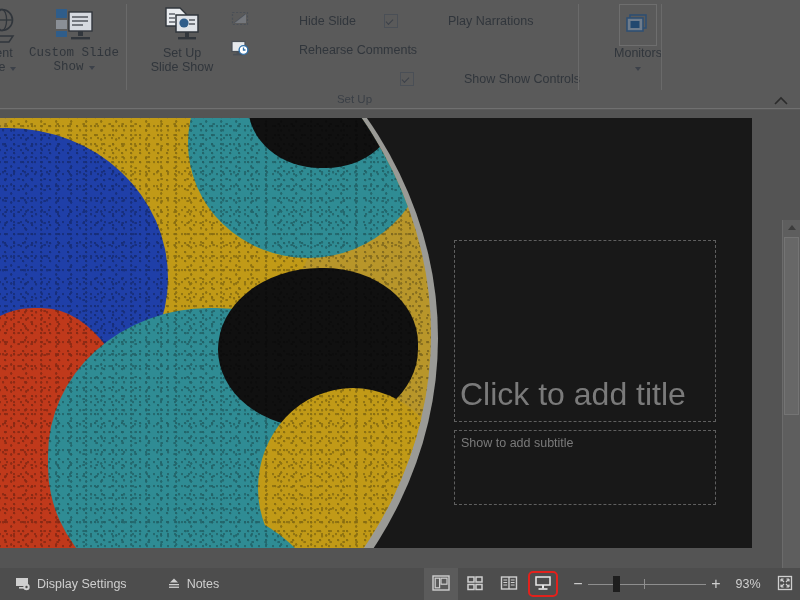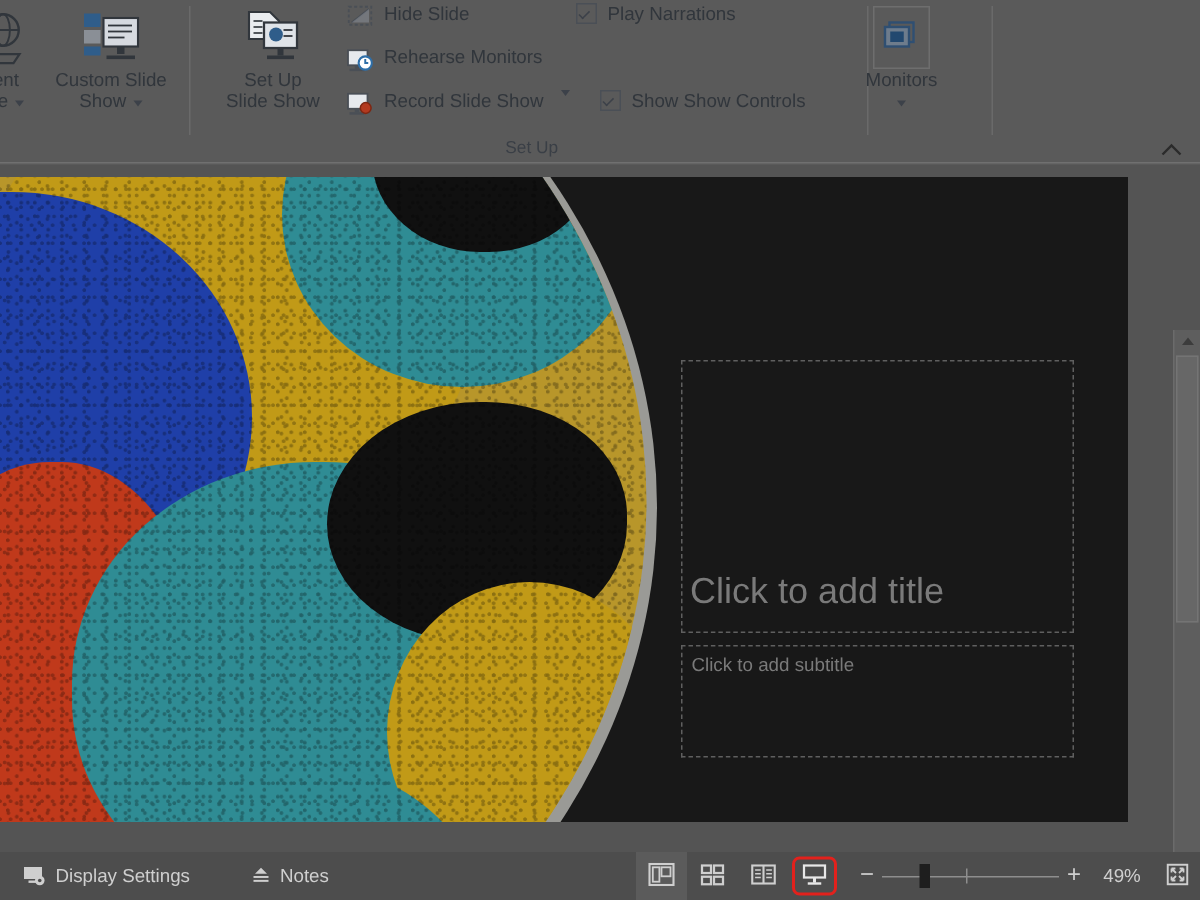--- a/index.html
+++ b/index.html
@@ -23,21 +23,21 @@
   .group-label{
     position:absolute;height:18px;line-height:18px;
     font-size:11.5px;color:#3a3f46;text-align:center;top:90px;
   }
   .ribbon-bottomline{position:absolute;left:0;top:108px;width:800px;height:1px;background:#707070;}
 
   .bigbtn{position:absolute;text-align:center;color:#31363c;font-size:12.5px;line-height:14px;}
   .bigbtn .lbl{display:block;white-space:pre;}
   .icon-box{position:relative;margin:0 auto;}
 
-  .smallitem{position:absolute;display:flex;align-items:flex-start;height:26px;color:#31363c;font-size:12.5px;white-space:nowrap;}
+  .smallitem{position:absolute;display:flex;align-items:flex-end;height:26px;color:#31363c;font-size:12.5px;white-space:nowrap;gap:43px;}
   .smallitem .si-icon{width:20px;height:18px;margin-right:6px;position:relative;flex:0 0 20px;}
   .cbox{
     width:12px;height:12px;border:1px solid #4a4f56;margin-right:7px;
     position:relative;flex:0 0 12px;background:transparent;
   }
   .cbox.checked::after{
     content:"";position:absolute;left:1px;top:4px;width:6px;height:3px;
     border-left:1.6px solid #3c4149;border-bottom:1.6px solid #3c4149;
     transform:rotate(-45deg);
   }
@@ -81,21 +81,21 @@
       radial-gradient(circle at 28% 88%, rgba(0,0,0,.8) 0 1px, transparent 1.5px);
     background-size:9px 9px, 13px 11px, 7px 12px, 15px 9px, 11px 14px;
   }
 
   .ph{
     position:absolute;border:1px dashed #5f5f5f;
     color:#7a7a7a;box-sizing:border-box;
   }
   .ph-title{
     left:466px;top:122px;width:262px;height:182px;
-    font-size:24px;line-height:41px;padding:0 5px;
+    font-size:32px;line-height:41px;padding:0 5px;
     display:flex;align-items:flex-end;
   }
   .ph-title .t{display:block;padding-bottom:6px;}
   .ph-sub{
     left:466px;top:312px;width:262px;height:75px;
     font-size:12.5px;padding:5px 6px;
   }
 
   
   .hand{position:absolute;left:422px;top:489px;width:120px;height:90px;}
@@ -150,21 +150,21 @@
               <circle cx="15" cy="14" r="10.5" fill="none" stroke="#31363c" stroke-width="1.6"></circle>
               <ellipse cx="15" cy="14" rx="4.6" ry="10.5" fill="none" stroke="#31363c" stroke-width="1.3"></ellipse>
               <line x1="4.6" y1="14" x2="25.4" y2="14" stroke="#31363c" stroke-width="1.3"></line>
               <path d="M4 30 h22 l-4 6 h-22 z" fill="none" stroke="#31363c" stroke-width="1.5"></path>
             </svg>
           </div>
           <span class="lbl">ent</span>
           <span class="lbl"><span>ne</span><i class="caret"></i></span>
         </div>
 
-        <div class="bigbtn" style="left:24px;top:6px;width:100px;">
+        <div class="bigbtn" style="left:24px;top:6px;width:100px;font-family:Liberation Mono, monospace;">
           <div class="icon-box" style="width:44px;height:40px;">
             <svg width="44" height="40" viewBox="0 0 44 40">
               <rect x="4" y="3" width="11" height="9" fill="#2f5d8a"></rect>
               <rect x="4" y="14" width="11" height="9" fill="#8a8f96"></rect>
               <rect x="4" y="25" width="11" height="6" fill="#2f5d8a"></rect>
               <rect x="17" y="6" width="23" height="19" fill="#d6dae0" stroke="#31363c" stroke-width="1.4"></rect>
               <line x1="20" y1="11" x2="36" y2="11" stroke="#31363c" stroke-width="1.2"></line>
               <line x1="20" y1="15" x2="36" y2="15" stroke="#31363c" stroke-width="1.2"></line>
               <line x1="20" y1="19" x2="31" y2="19" stroke="#31363c" stroke-width="1.2"></line>
               <rect x="26" y="25" width="5" height="5" fill="#31363c"></rect>
@@ -213,53 +213,41 @@
         <div class="smallitem" style="left:98px;top:31px;">
           <span class="si-icon">
             <svg width="20" height="18" viewBox="0 0 20 18">
               <rect x="2" y="2.5" width="13" height="10" fill="#e6e9ed" stroke="#4a4f56" stroke-width="1.2"></rect>
               <rect x="6.5" y="12.5" width="3" height="2.4" fill="#4a4f56"></rect>
               <rect x="3" y="14.8" width="10" height="1.6" fill="#4a4f56"></rect>
               <circle cx="13.5" cy="11" r="4.4" fill="#ffffff" stroke="#2f6fa8" stroke-width="1.4"></circle>
               <path d="M13.5 8.4 V11 h2" stroke="#2f6fa8" stroke-width="1.3" fill="none"></path>
             </svg>
           </span>
-          <span>Rehearse Monitors</span>
-        </div>
-
-        <div class="smallitem" style="left:98px;top:60px;">
-          <span class="si-icon">
-            <svg width="20" height="18" viewBox="0 0 20 18">
-              <rect x="2" y="2.5" width="13" height="10" fill="#e6e9ed" stroke="#4a4f56" stroke-width="1.2"></rect>
-              <rect x="6.5" y="12.5" width="3" height="2.4" fill="#4a4f56"></rect>
-              <rect x="3" y="14.8" width="10" height="1.6" fill="#4a4f56"></rect>
-              <circle cx="13.8" cy="12" r="3.6" fill="#b33a20" stroke="#7d2713" stroke-width="1"></circle>
-            </svg>
-          </span>
-          <span>Record Slide Show</span>
-          <i class="caret" style="margin-left:12px;"></i>
-        </div>
+          <span>Rehearse Comments</span>
+        </div>
+
 
         <div class="smallitem" style="left:252px;top:2px;">
           <span class="cbox checked"></span>
           <span>Play Narrations</span>
         </div>
 
 
         <div class="smallitem" style="left:268px;top:60px;">
           <span class="cbox checked"></span>
           <span>Show Show Controls</span>
         </div>
 
         <div class="group-label" style="left:0;width:445px;">Set Up</div>
       </div>
 
       <div class="group-sep" style="left:578px;"></div>
 
-      <div class="rgroup" style="left:564px;width:75px;">
+      <div class="rgroup" style="left:601px;width:75px;">
         <div class="bigbtn" style="left:0;top:4px;width:74px;">
           <div class="icon-box" style="width:36px;height:40px;border:1px solid #6e6e6e;">
             <svg width="34" height="38" viewBox="0 0 34 38">
               <rect x="9" y="10" width="16" height="13" fill="none" stroke="#2f4f72" stroke-width="1.6"></rect>
               <rect x="6" y="13" width="16" height="13" fill="#6e7c8c" stroke="#2f4f72" stroke-width="1.6"></rect>
               <rect x="9.5" y="16" width="9" height="7" fill="#22486f"></rect>
             </svg>
           </div>
           <span class="lbl">Monitors</span>
           <span class="lbl"><i class="caret" style="margin-left:0;"></i></span>
@@ -301,21 +289,21 @@
 
             <div class="grain"></div>
           </div>
         </div>
       </div>
 
       <div class="ph ph-title">
         <span class="t">Click to add title</span>
       </div>
       <div class="ph ph-sub">
-        <span>Click to add subtitle</span>
+        <span>Show to add subtitle</span>
       </div>
     </div>
 
     <div class="hand">
       <svg width="120" height="90" viewBox="0 0 120 90">
         <g transform="rotate(22 60 45)">
           <rect x="6" y="20" width="42" height="30" rx="4" fill="#159e8c"></rect>
           <circle cx="22" cy="35" r="6.5" fill="#bfeae2"></circle>
           <path d="M42 22 h26 c10 0 18 5 26 12 l12 9 c4 3 3 8 -2 9 l-22 4
                    c-3 .6 -5 3 -5 6 v6 c0 4 -3 7 -7 7 h-28 c-4 0 -7 -3 -7 -7 v-39
@@ -412,21 +400,21 @@
     </div>
 
     <div class="zoomwrap">
       <div class="zminus">−</div>
       <div class="ztrack">
         <div class="zline"></div>
           <div class="ztick"></div>
         <div class="zthumb"></div>
       </div>
       <div class="zplus">+</div>
-      <div class="zpct">49%</div>
+      <div class="zpct">93%</div>
       <div class="fitbtn">
         <span>
           <svg width="16" height="16" viewBox="0 0 16 16">
               <rect x="1.5" y="1.5" width="13" height="13" fill="none" stroke="#cfcfcf" stroke-width="1.3"></rect>
               <path d="M4 4 L7 7 M4 4 v2.6 M4 4 h2.6" stroke="#cfcfcf" stroke-width="1.2" fill="none"></path>
               <path d="M12 4 L9 7 M12 4 v2.6 M12 4 h-2.6" stroke="#cfcfcf" stroke-width="1.2" fill="none"></path>
               <path d="M4 12 L7 9 M4 12 v-2.6 M4 12 h2.6" stroke="#cfcfcf" stroke-width="1.2" fill="none"></path>
               <path d="M12 12 L9 9 M12 12 v-2.6 M12 12 h-2.6" stroke="#cfcfcf" stroke-width="1.2" fill="none"></path>
             </svg>
         </span>

